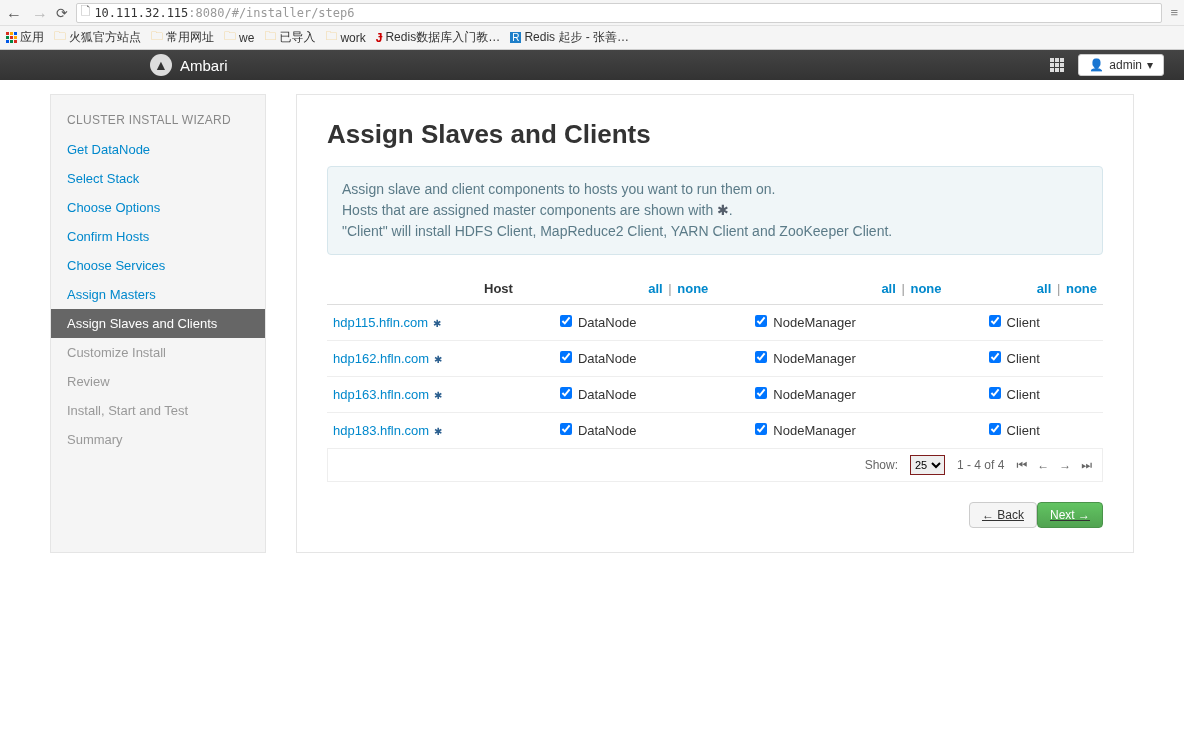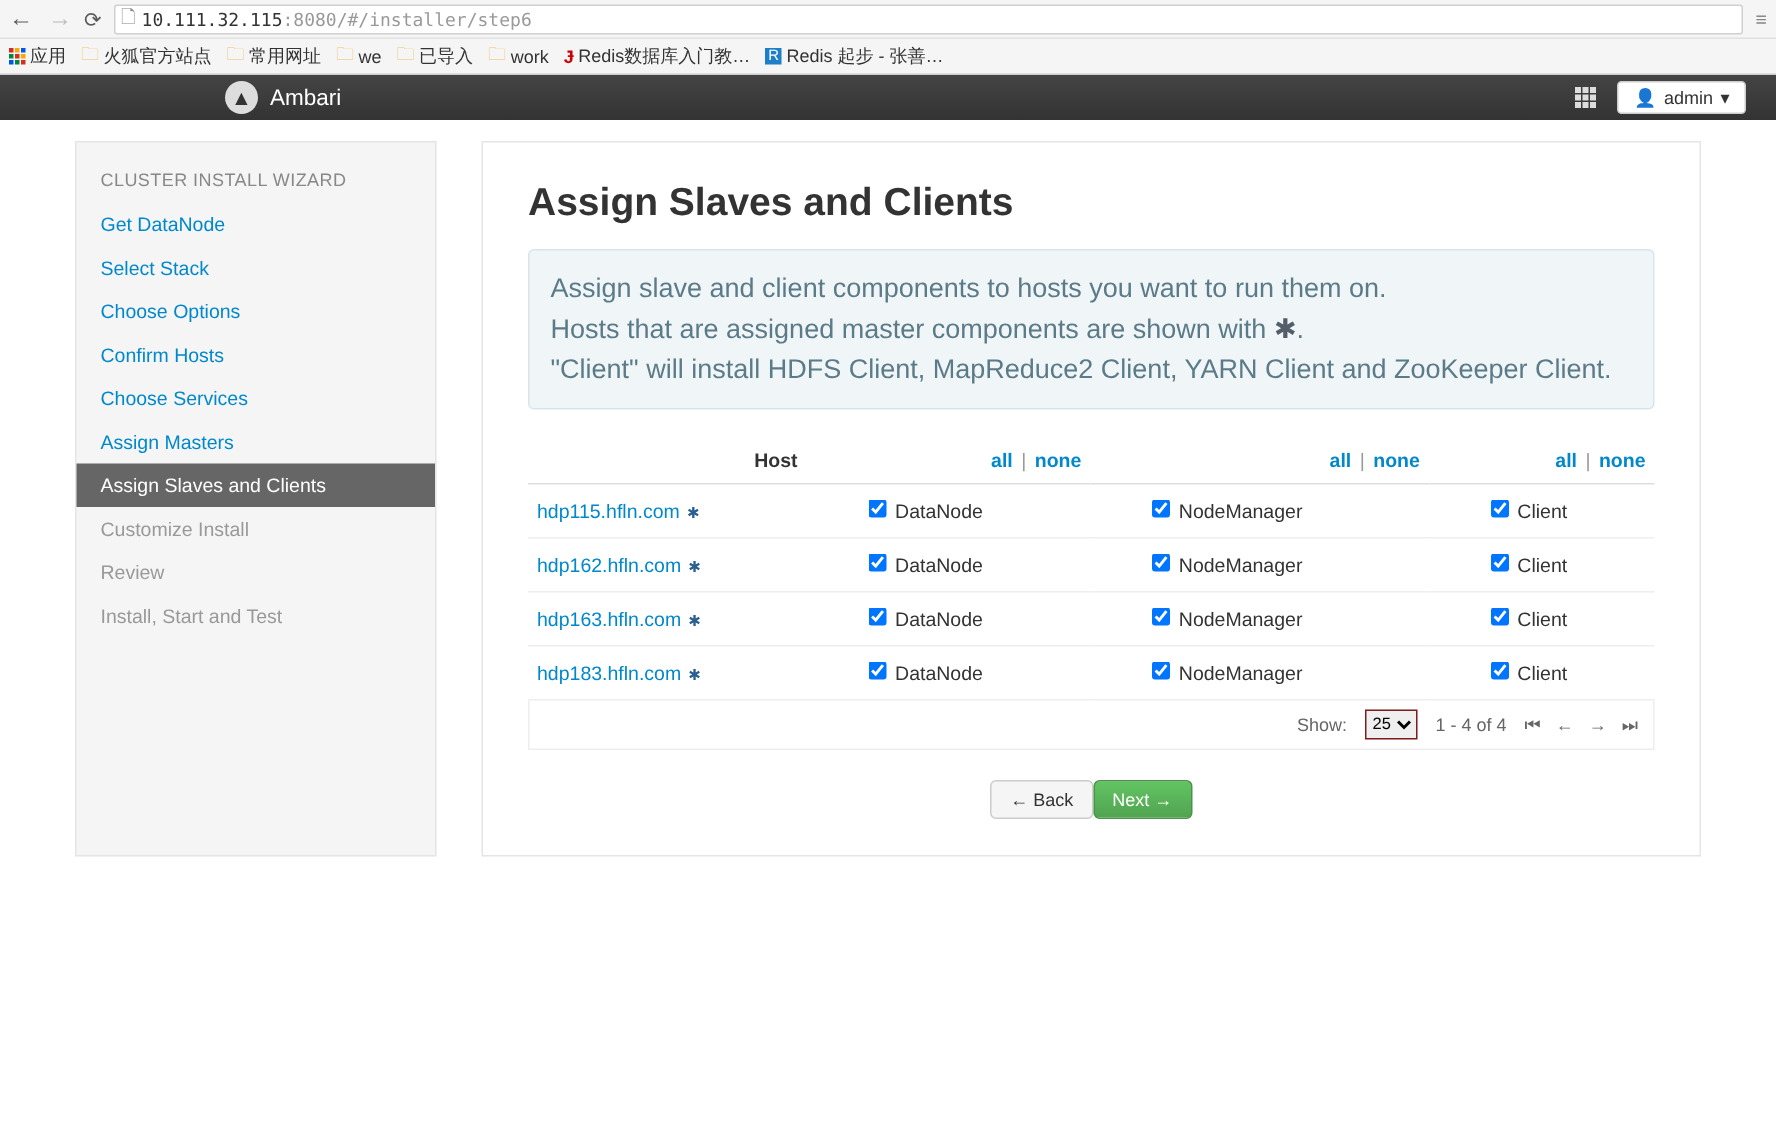--- a/index.html
+++ b/index.html
@@ -29,31 +29,31 @@
 .brand { display: flex; align-items: center; gap: 8px; font-size: 15px; }
 .brand-circle { width: 22px; height: 22px; border-radius: 50%; background: #ddd; display: flex; align-items: center; justify-content: center; color:#333; font-size:14px; font-weight:bold;}
 .header-right { display: flex; align-items: center; gap: 14px; }
 .grid9 { display:inline-grid; grid-template-columns:repeat(3,4px); grid-gap:1px; }
 .grid9 span { width:4px; height:4px; background:#ddd; }
 .admin-btn { background:#fff; color:#333; border:1px solid #ccc; border-radius:3px; padding:3px 10px; font-size:12px; display:flex; align-items:center; gap:5px; }
 
 
 .page-wrap { display:flex; gap:30px; padding: 14px 50px 40px 50px; max-width: 1184px; }
 
-.wizard-nav { width: 241px; background:#f5f5f5; border:1px solid #e5e5e5; padding: 18px 0 30px 0; }
+.wizard-nav { width: 216px; background:#f5f5f5; border:1px solid #e5e5e5; padding: 18px 0 30px 0; }
 .wizard-title { font-size:12px; color:#888; padding:0 16px 8px; letter-spacing:0.3px; }
 .wizard-nav li { list-style:none; padding:7px 16px; font-size:13px; color:#0088cc; cursor:pointer; }
 .wizard-nav li.done { color:#0088cc; }
 .wizard-nav li.active { background:#666; color:#fff; }
 .wizard-nav li.future { color:#999; }
 
 
 .main-panel { flex:1; border:1px solid #e5e5e5; padding: 24px 30px; }
 .main-title { font-size: 26px; font-weight: 600; color:#333; margin-bottom: 16px; }
-.info-box { background:#f0f6f8; border:1px solid #d6e6ec; border-radius:4px; padding:12px 14px; color:#5b7b88; font-size:18px; line-height:1.5; margin-bottom: 18px; }
+.info-box { background:#f0f6f8; border:1px solid #d6e6ec; border-radius:4px; padding:12px 14px; color:#5b7b88; font-size:14px; line-height:1.5; margin-bottom: 18px; }
 .info-box .asterisk { color:#545e6b; }
 
 
 table.hosts { width:100%; border-collapse: collapse; }
 table.hosts th { text-align:right; font-size:13px; font-weight:bold; color:#333; padding:8px 6px; border-bottom:1px solid #ddd; }
 table.hosts th .all-none { font-weight:bold; }
 table.hosts th .lnk { color:#0088cc; cursor:pointer; }
 table.hosts th .sep { color:#999; font-weight:normal; padding:0 2px; }
 table.hosts td { padding:10px 6px; border-bottom:1px solid #eee; font-size:13px; color:#333; }
 .host-link { color:#0088cc; }
@@ -64,21 +64,21 @@
 
 .pager-row { border:1px solid #eee; border-top:none; padding:6px 10px; display:flex; justify-content:flex-end; align-items:center; gap:12px; font-size:12px; color:#666; margin-bottom:20px; }
 .pager-row select { border:1px solid #7f1d1d; font-size:11px; height:20px; }
 .pager-buttons { display:flex; gap:10px; color:#666; }
 .pager-buttons span { cursor:pointer; }
 
 
 .btn { display:inline-block; padding:5px 12px; border-radius:4px; font-size:12px; cursor:pointer; border:1px solid #ccc; }
 .btn-default { background:#f5f5f5; color:#333; }
 .btn-success { background:#5bb75b; background:linear-gradient(#62c462,#51a351); color:#fff; border-color:#4a934a; }
-.buttons-row { display:flex; justify-content:center; }
+.buttons-row { display:flex; justify-content:flex-end;text-decoration:underline; }
 
 
 .footer { padding: 160px 50px 20px 210px; font-size:13px; }
 </style>
 </head>
 <body>
 
 <div class="browser-chrome">
   <div class="nav-arrows">
     <span>←</span>
@@ -172,20 +172,21 @@
         <li class="done">Get DataNode</li>
         <li class="done">Select Stack</li>
         <li class="done">Choose Options</li>
         <li class="done">Confirm Hosts</li>
         <li class="done">Choose Services</li>
         <li class="done">Assign Masters</li>
         <li class="active">Assign Slaves and Clients</li>
         <li class="future">Customize Install</li>
         <li class="future">Review</li>
         <li class="future">Install, Start and Test</li>
+        <li class="future">Summary</li>
       </ul>
   </div>
 
   <div class="main-panel">
     <h1 class="main-title">Assign Slaves and Clients</h1>
 
     <div class="info-box">
       <div>Assign slave and client components to hosts you want to run them on.</div>
       <div>
         <span>Hosts that are assigned master components are shown with </span><span class="asterisk">✱</span><span>.</span>

